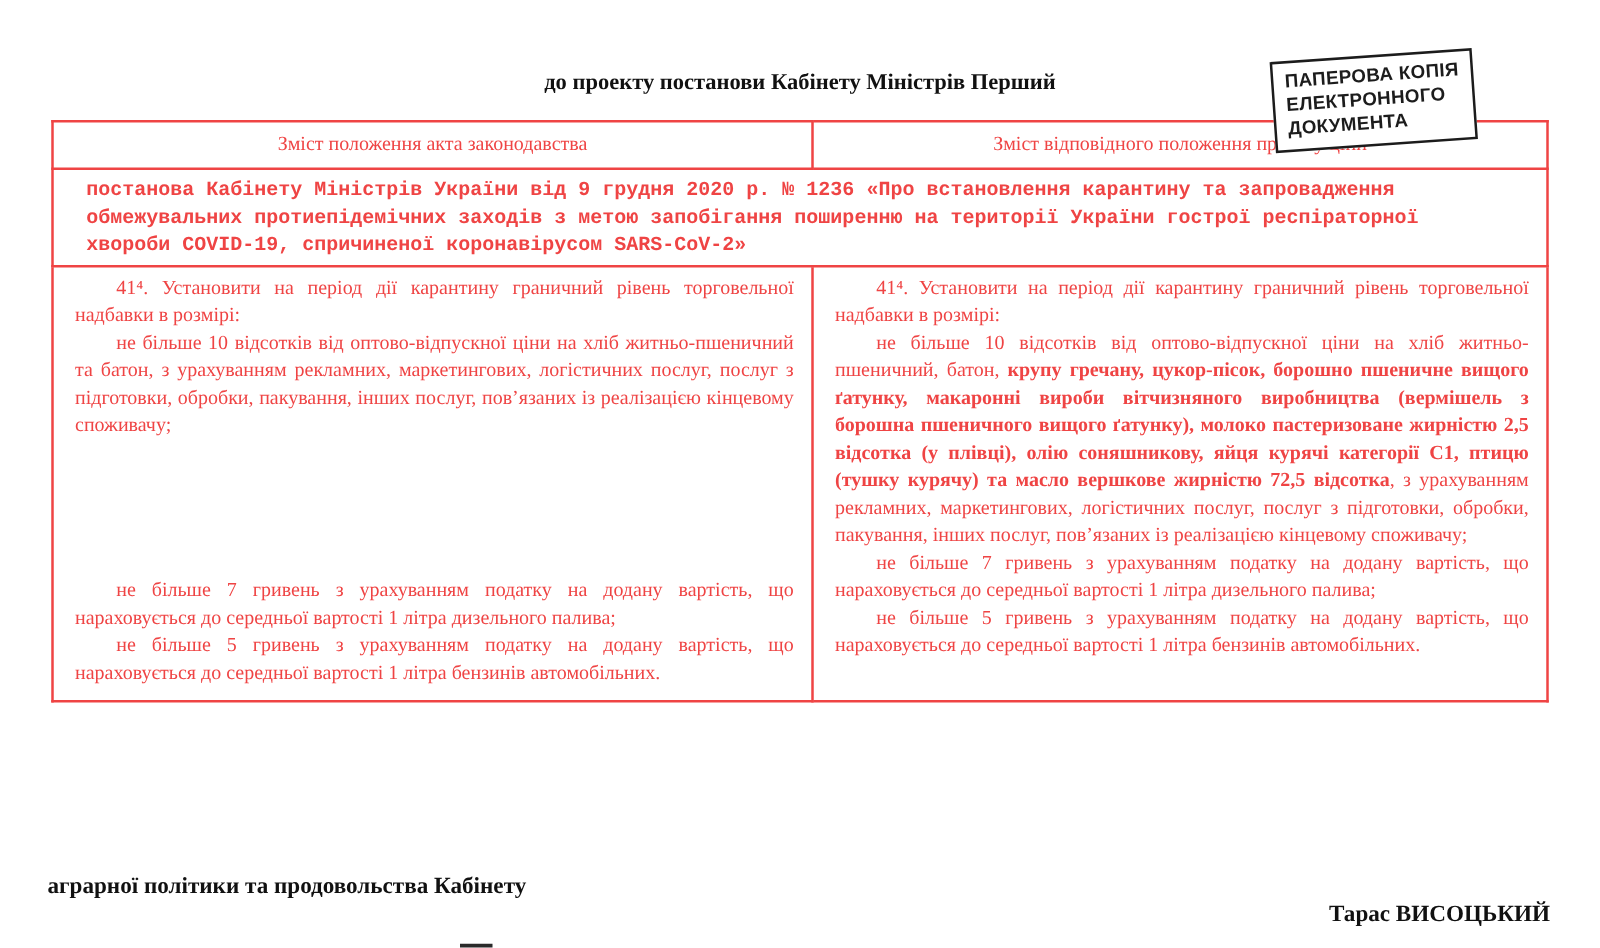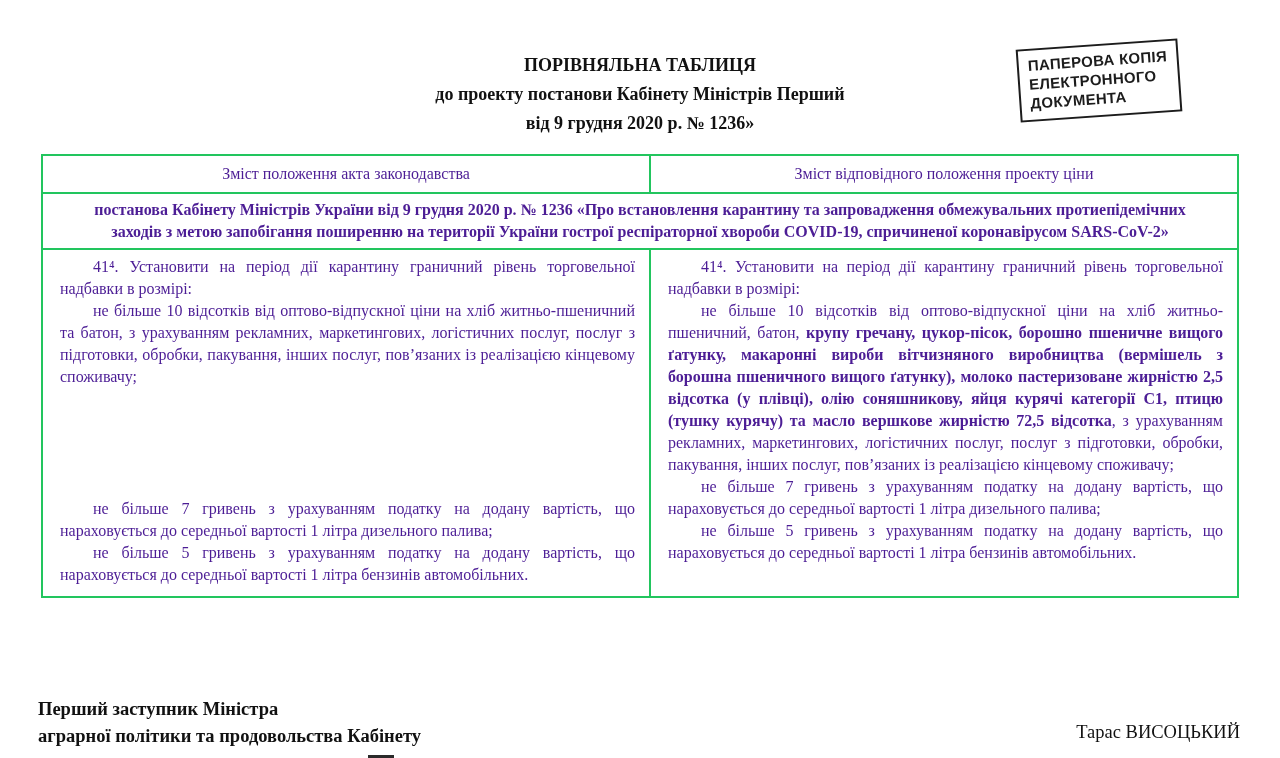--- a/index.html
+++ b/index.html
@@ -41,36 +41,37 @@
   .title-block .t-line { margin-bottom: 11px; }
 
   
   table.cmp-table {
     width: 1196px;
     margin: 22px auto 0 auto;
     border-collapse: collapse;
     table-layout: fixed;
   }
   table.cmp-table td {
-    border: 2px solid #22c55e;
+    border: 2px solid #ef4444;
     font-size: 16px;
-    color: #4c1d95;
+    color: #ef4444;
   }
   td.hdr {
     text-align: center;
     vertical-align: middle;
     padding: 8px 6px;
     height: 38px;
     font-weight: normal;
   }
   td.span-row {
     font-weight: bold;
-    text-align: center;
+    text-align: left;
     padding: 5px 26px;
     line-height: 22px;
+    font-family: Liberation Mono, monospace;
   }
   td.body-cell {
     vertical-align: top;
     height: 348px;
     padding: 6px 14px 10px 17px;
     line-height: 22px;
     text-align: justify;
   }
   .para { margin: 0; text-indent: 33px; }
   .para.gap { margin-top: 110px; }
@@ -80,21 +81,21 @@
   .sig-left {
     position: absolute;
     left: 38px; top: 696px;
     font-weight: bold;
     font-size: 18.5px;
     line-height: 27px;
   }
   .sig-name {
     position: absolute;
     right: 40px; top: 722px;
-    font-weight: normal;
+    font-weight: bold;
     font-size: 18.5px;
     margin-left: 32px;
   }
 
   
   .artifact {
     position: absolute;
     left: 368px; bottom: 0;
     width: 26px; height: 3px;
     background: #2a2a2a;
@@ -105,23 +106,21 @@
 
 <div class="page">
 
   <div class="stamp">
     <div>ПАПЕРОВА КОПІЯ</div>
     <div>ЕЛЕКТРОННОГО</div>
     <div>ДОКУМЕНТА</div>
   </div>
 
   <div class="title-block">
-    <div class="t-line">ПОРІВНЯЛЬНА ТАБЛИЦЯ</div>
     <div class="t-line">до проекту постанови Кабінету Міністрів Перший</div>
-    <div class="t-line">від 9 грудня 2020 р. № 1236»</div>
   </div>
 
   <table class="cmp-table">
     <colgroup>
       <col style="width:608px">
       <col style="width:588px">
     </colgroup>
     <tbody>
       <tr>
         <td class="hdr">Зміст положення акта законодавства</td>
@@ -141,21 +140,20 @@
             <p class="para"><span>41⁴. Установити на період дії карантину граничний рівень торговельної надбавки в розмірі:</span></p>
             <p class="para"><span>не більше 10 відсотків від оптово-відпускної ціни на хліб житньо-пшеничний, батон, </span><span class="b">крупу гречану, цукор-пісок, борошно пшеничне вищого ґатунку, макаронні вироби вітчизняного виробництва (вермішель з борошна пшеничного вищого ґатунку), молоко пастеризоване жирністю 2,5 відсотка (у плівці), олію соняшникову, яйця курячі категорії С1, птицю (тушку курячу) та масло вершкове жирністю 72,5 відсотка</span><span>, з урахуванням рекламних, маркетингових, логістичних послуг, послуг з підготовки, обробки, пакування, інших послуг, пов’язаних із реалізацією кінцевому споживачу;</span></p>
             <p class="para"><span>не більше 7 гривень з урахуванням податку на додану вартість, що нараховується до середньої вартості 1 літра дизельного палива;</span></p>
             <p class="para"><span>не більше 5 гривень з урахуванням податку на додану вартість, що нараховується до середньої вартості 1 літра бензинів автомобільних.</span></p>
           </td>
       </tr>
     </tbody>
   </table>
 
   <div class="sig-left">
-    <div>Перший заступник Міністра</div>
     <div>аграрної політики та продовольства Кабінету</div>
   </div>
 
   <div class="sig-name">Тарас ВИСОЦЬКИЙ</div>
 
   <div class="artifact"></div>
 
 </div>
 
 </body></html>

